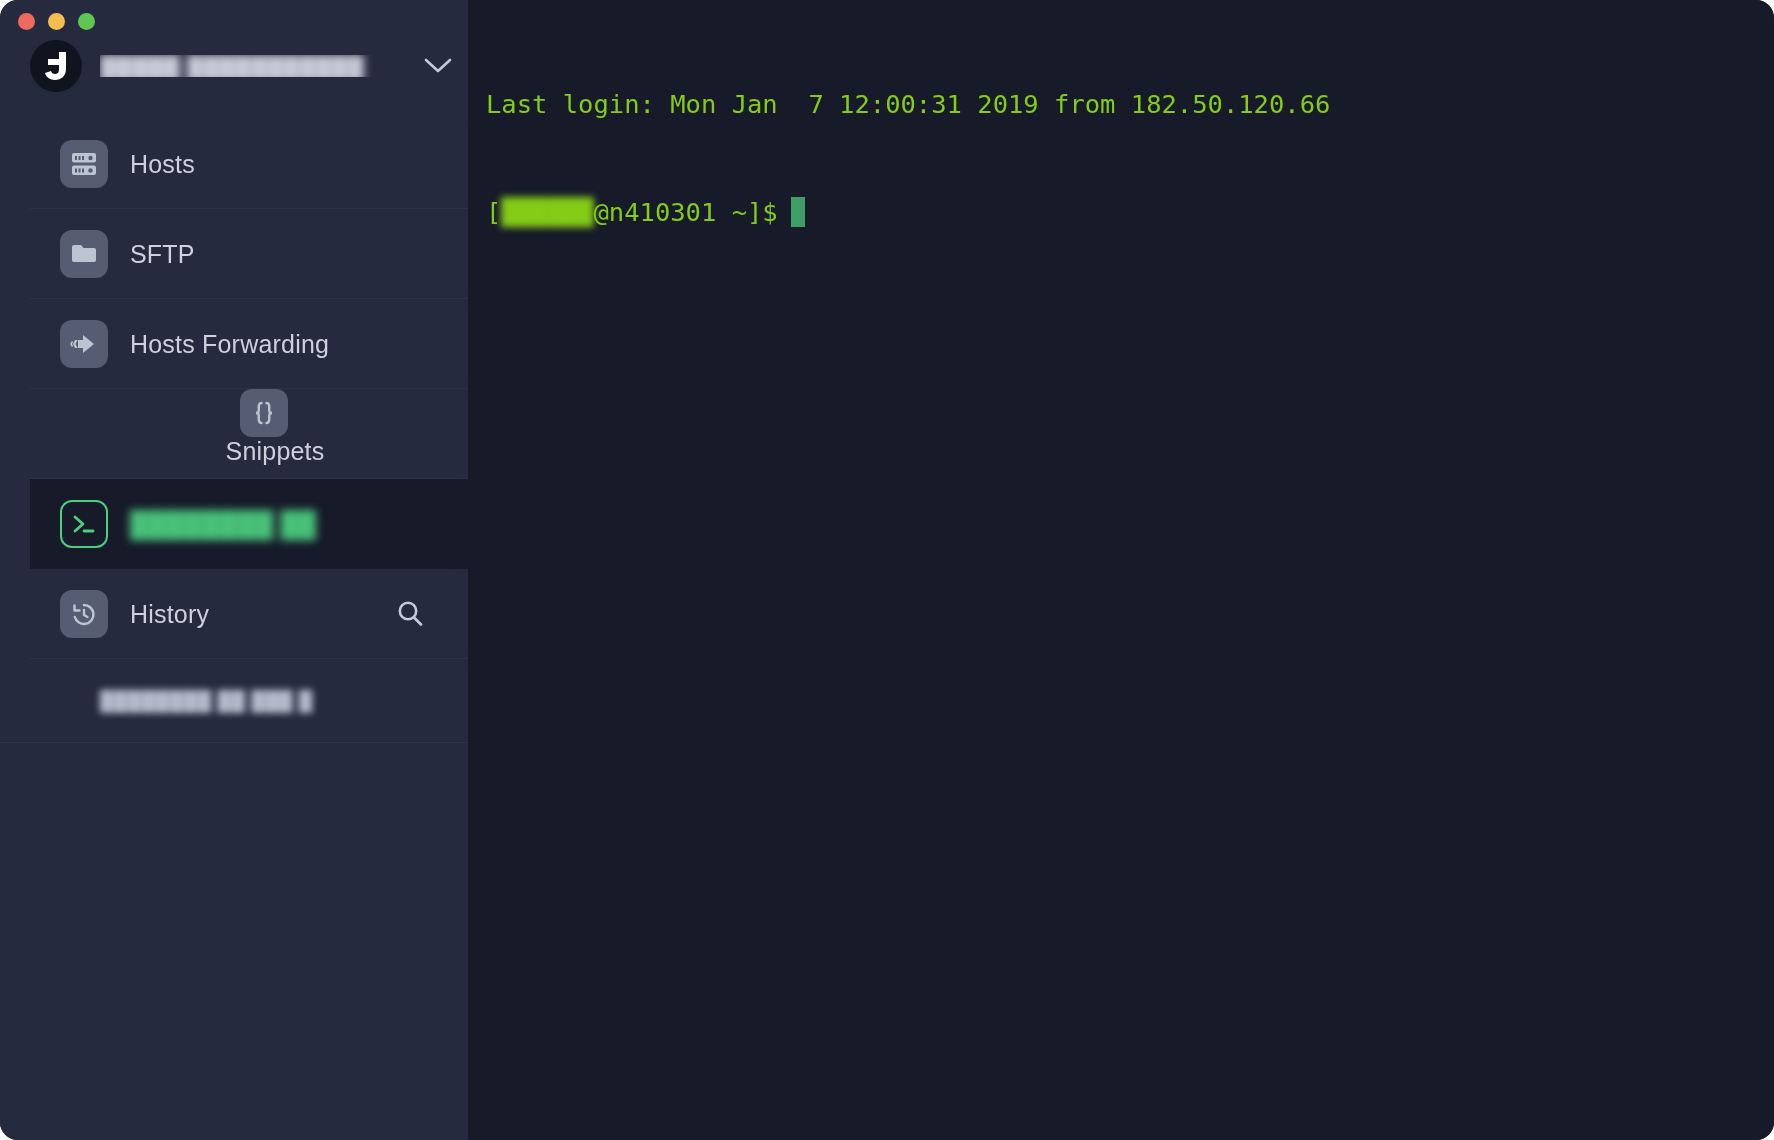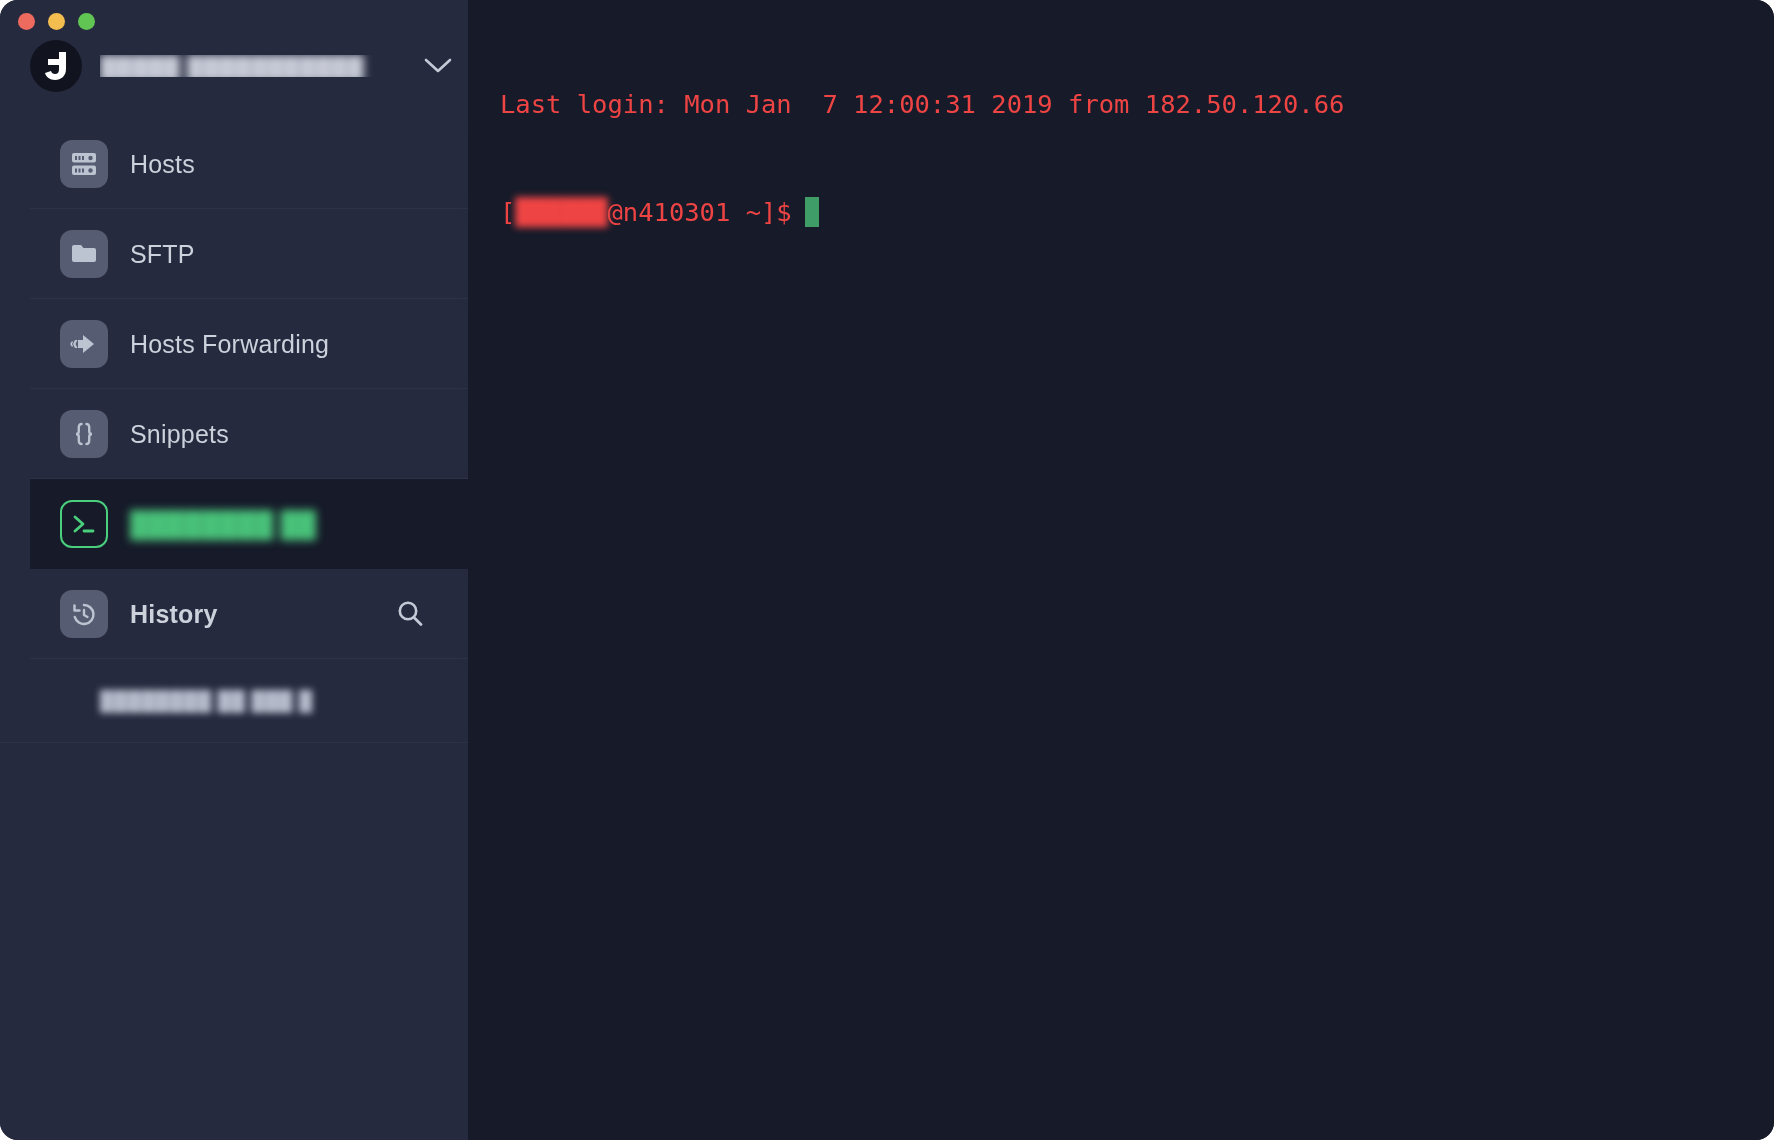--- a/index.html
+++ b/index.html
@@ -122,22 +122,22 @@
     height: 1px;
     background: #2e3248;
   }
   .nav-row.active {
     background: #161a29;
     border-radius: 0;
   }
   .nav-row.active::after { background: transparent; }
 
   
-  .nav-row.above-active { border-radius: 0 14px 14px 0; }
-  .nav-row.below-active { border-radius: 0 14px 14px 0; font-weight: bold; }
+  .nav-row.above-active { border-radius: 0 14px 14px 0; flex-direction: column; }
+  .nav-row.below-active { border-radius: 0 14px 14px 0; }
 
   .icon-tile {
     width: 48px;
     height: 48px;
     border-radius: 12px;
     background: #565c72;
     display: flex;
     align-items: center;
     justify-content: center;
     flex: 0 0 48px;
@@ -198,25 +198,25 @@
   }
 
   
   #terminal-pane {
     flex: 1 1 auto;
     background: #161a29;
     position: relative;
     overflow: hidden;
   }
   #terminal-text {
-    padding: 14px 0 0 32px;
+    padding: 14px 0 0 18px;
     font-family: "DejaVu Sans Mono", "Liberation Mono", monospace;
     font-size: 25.5px;
     line-height: 36px;
-    color: #ef4444;
+    color: #84cc16;
     white-space: pre;
   }
   .term-line { display: block; height: 36px; }
   .prompt-line {
     display: flex;
     align-items: center;
     height: 36px;
   }
   .prompt-user {
     filter: blur(3.6px);

